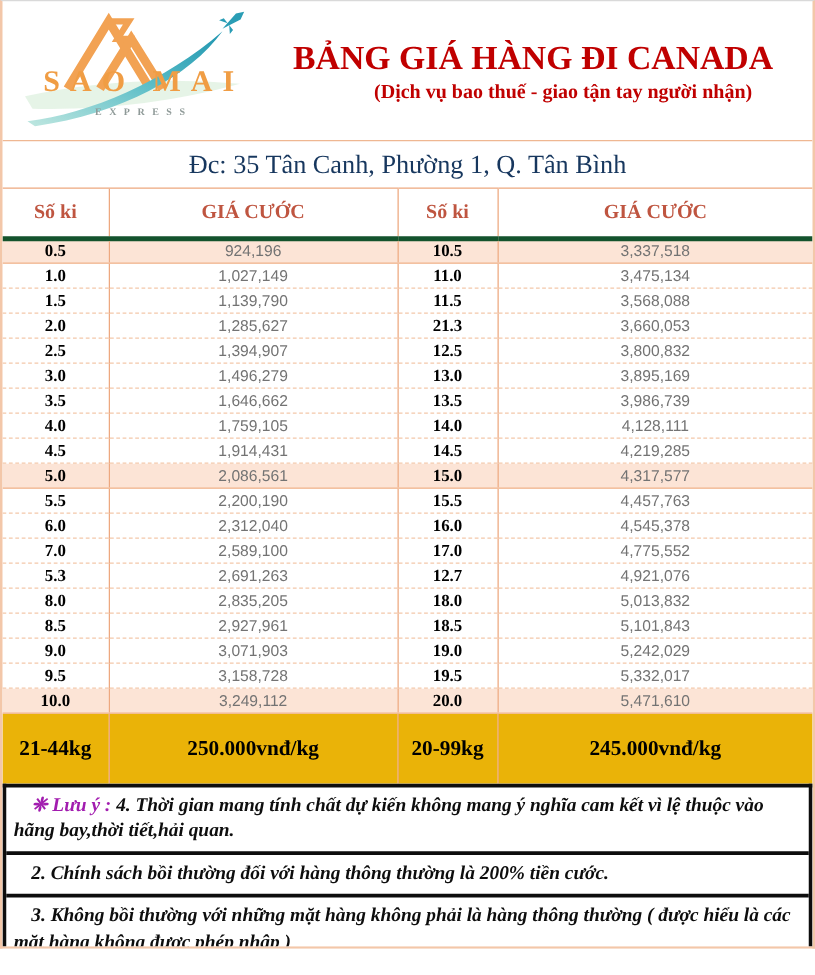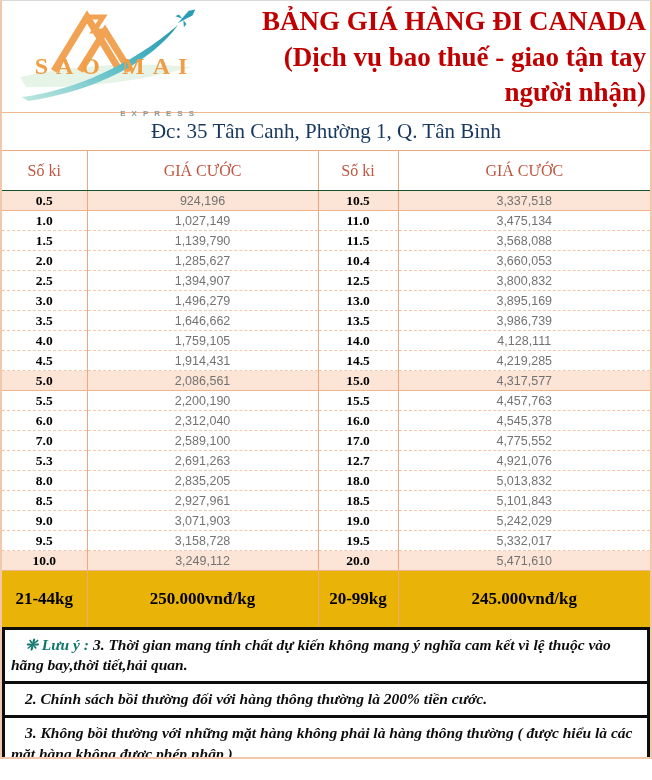--- a/index.html
+++ b/index.html
@@ -13,52 +13,51 @@
   
   .flyer-header { height:111px; display:flex; align-items:center; }
   .logo { width:205px; height:111px; position:relative; flex:0 0 auto; }
   .logo svg { position:absolute; left:0; top:0; }
   .logo-name {
     position:absolute; left:28px; top:52px; width:170px; text-align:center;
     color:#f09d44; font-size:24px; font-weight:bold; letter-spacing:8px;
     font-family:"Liberation Serif",serif;
   }
   .logo-sub {
-    position:absolute; left:28px; top:84px; width:170px; text-align:right;
+    position:absolute; left:28px; top:84px; width:170px; text-align:center;
     color:#8f9a98; font-size:8px; font-weight:bold; letter-spacing:6px;
-    font-family:Liberation Sans, sans-serif;
-    margin-top:24px;
-  }
-  .titles { flex:1 1 auto; text-align:right; padding-right:4px; }
+    font-family:Liberation Serif, serif;
+  }
+  .titles { flex:1 1 auto; text-align:center; padding-right:4px; }
   .title-main {
     color:#c00000; font-size:27px; font-weight:bold; line-height:1.35;
     font-family:"Liberation Serif",serif;
   }
   .title-sub {
-    color:#c00000; font-size:27px; font-weight:bold; line-height:1.3;
+    color:#c00000; font-size:16px; font-weight:bold; line-height:1.3;
     font-family:"Liberation Serif",serif;
     margin-left:48px;
   }
 
   
   .address-row {
     height:38px; line-height:36px; text-align:center;
     border-top:1px solid #efb792;
     color:#17375e; font-size:21px; font-weight:normal;
     font-family:"Liberation Serif",serif;
   }
 
   
   table.price-table { width:100%; border-collapse:collapse; table-layout:fixed; }
   col.c-w1 { width:85px; } col.c-p1 { width:231px; }
   col.c-w2 { width:80px; } col.c-p2 { width:252px; }
   .price-table th, .price-table td { text-align:center; vertical-align:middle; }
   .price-table th {
-    height:40px; color:#bf5540; font-weight:normal; font-size:16px;
-    border-top:1px solid #eda87f; border-bottom:1px solid #14532d;
+    height:40px; color:#bf5540; font-weight:bold; font-size:16px;
+    border-top:1px solid #eda87f; border-bottom:4px solid #14532d;
     font-family:"Liberation Serif",serif;
   }
   .price-table th + th, .price-table td + td { border-left:1px solid #eda87f; }
   .price-table tbody td { height:20px; border-bottom:1px dashed #f3c7a9; }
   td.wcol { font-weight:bold; color:#000; font-size:13.5px; font-family:"Liberation Serif",serif; }
   td.pcol { color:#737373; font-size:12.5px; font-family:"Liberation Sans","DejaVu Sans",sans-serif; }
   tr.hl td { background:#fce4d6; border-bottom:1px solid #f0b48c; }
   tr.summary-row td {
     background:#eab308; height:56px; font-weight:bold; color:#000;
     font-size:17px; border-top:1px solid #eda87f;
@@ -69,21 +68,21 @@
   .notes {
     border-top:3px solid #0d0d0d; border-left:3px solid #0d0d0d; border-right:3px solid #0d0d0d;
     background:#fff;
   }
   .note {
     border-bottom:3px solid #0d0d0d;
     padding:5px 8px 5px 6px; text-indent:14px;
     font-size:15.5px; font-weight:bold; font-style:italic; line-height:1.35; color:#0d0d0d;
     font-family:"Liberation Serif",serif;
   }
-  .note .marker { color:#0f766e;margin-top:47px; }
+  .note .marker { color:#a21caf;margin-top:47px; }
 </style>
 </head>
 <body>
 
 <div class="page">
 
   <header class="flyer-header">
     <div class="logo">
       <svg width="205" height="111" viewBox="0 0 205 111">
         <defs>
@@ -149,21 +148,21 @@
         </tr>
         <tr>
           <td class="wcol">1.5</td>
           <td class="pcol">1,139,790</td>
           <td class="wcol">11.5</td>
           <td class="pcol">3,568,088</td>
         </tr>
         <tr>
           <td class="wcol">2.0</td>
           <td class="pcol">1,285,627</td>
-          <td class="wcol">10.4</td>
+          <td class="wcol">21.3</td>
           <td class="pcol">3,660,053</td>
         </tr>
         <tr>
           <td class="wcol">2.5</td>
           <td class="pcol">1,394,907</td>
           <td class="wcol">12.5</td>
           <td class="pcol">3,800,832</td>
         </tr>
         <tr>
           <td class="wcol">3.0</td>
@@ -254,18 +253,18 @@
       <tr class="summary-row">
         <td class="wcol">21-44kg</td>
         <td class="pcol">250.000vnđ/kg</td>
         <td class="wcol">20-99kg</td>
         <td class="pcol">245.000vnđ/kg</td>
       </tr>
     </tfoot>
   </table>
 
   <section class="notes">
-    <p class="note"><span class="marker">❈ Lưu ý :</span> <span>3.  Thời gian mang tính chất dự kiến không mang ý nghĩa cam kết vì lệ thuộc vào hãng bay,thời tiết,hải quan.</span></p>
+    <p class="note"><span class="marker">❈ Lưu ý :</span> <span>4.  Thời gian mang tính chất dự kiến không mang ý nghĩa cam kết vì lệ thuộc vào hãng bay,thời tiết,hải quan.</span></p>
     <p class="note">2. Chính sách bồi thường đối với hàng thông thường là 200% tiền cước.</p>
     <p class="note">3. Không bồi thường với những mặt hàng không phải là hàng thông thường ( được hiểu là các mặt hàng không được phép nhập )</p>
   </section>
 
 </div>
 
 </body></html>

